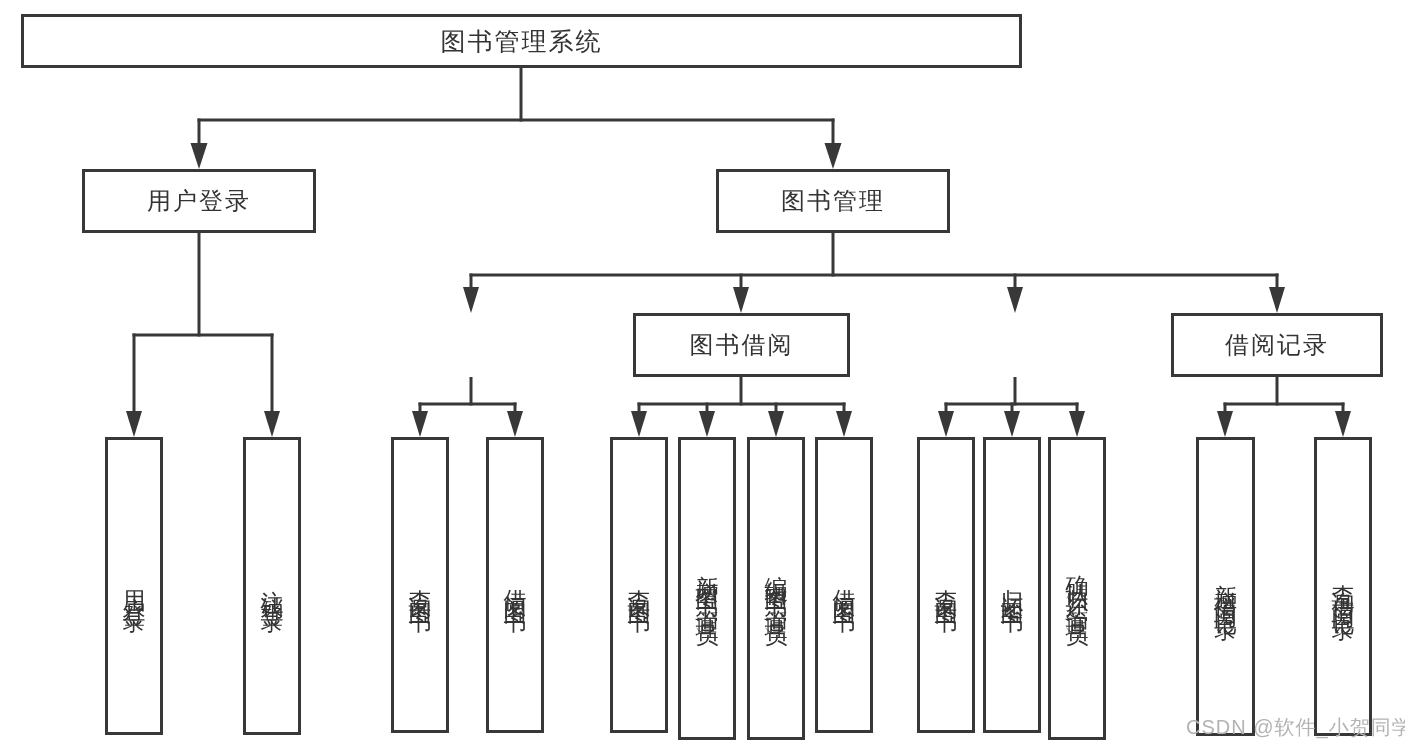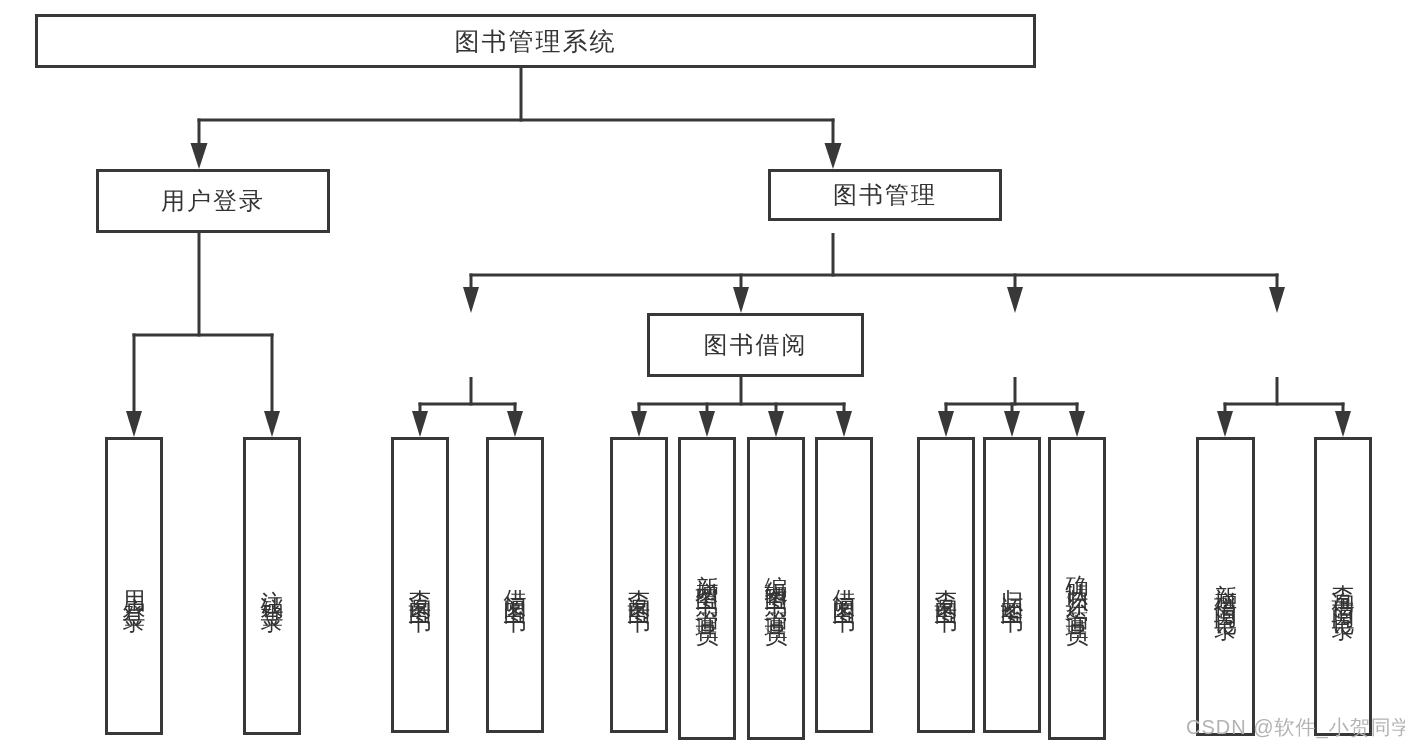--- a/index.html
+++ b/index.html
@@ -3,21 +3,21 @@
 <meta charset="utf-8">
 <style>
   html, body { margin: 0; padding: 0; background: #ffffff; }
   body { width: 1405px; height: 747px; overflow: hidden;
          font-family: "Liberation Sans", sans-serif; }
   .stage { position: relative; width: 1405px; height: 747px; background: #ffffff; }
   .connectors { position: absolute; left: 0; top: 0; width: 1405px; height: 747px; z-index: 0; }
   .node { position: absolute; box-sizing: border-box; background: #ffffff;
           border: 3px solid #383838; color: #333333; z-index: 1;
           display: flex; align-items: center; justify-content: center; }
-  .node.h { font-size: 24px; letter-spacing: 2px; white-space: nowrap; margin-left: 14px; }
+  .node.h { font-size: 24px; letter-spacing: 2px; white-space: nowrap; }
   .node.root-box { font-size: 25px; }
   .node.v { font-size: 23px; }
   .node.v .vtext { writing-mode: vertical-rl; text-orientation: mixed;
                    letter-spacing: 7px; line-height: 1; }
   .watermark { position: absolute; left: 1186px; top: 714px; z-index: 5;
                font-size: 20px; color: #b3b3b3; white-space: nowrap;
                letter-spacing: 1px; }
 </style>
 </head>
 <body>
@@ -93,26 +93,29 @@
     </g>
   </svg>
 
   <div class="node h root-box" style="left:21px; top:14px; width:1001px; height:54px;">
     <span>图书管理系统</span>
   </div>
 
   <div class="node h" style="left:82px; top:169px; width:234px; height:64px;">
     <span>用户登录</span>
   </div>
-  <div class="node h" style="left:754px; top:169px; width:234px; height:52px;">
+  <div class="node h" style="left:716px; top:169px; width:234px; height:64px;">
     <span>图书管理</span>
   </div>
 
   <div class="node h" style="left:633px; top:313px; width:217px; height:64px;">
     <span>图书借阅</span>
+  </div>
+  <div class="node h" style="left:1171px; top:313px; width:212px; height:64px;">
+    <span>借阅记录</span>
   </div>
 
   <div class="node v" style="left:105px; top:437px; width:58px; height:298px;">
     <span class="vtext">用户登录</span>
   </div>
   <div class="node v" style="left:243px; top:437px; width:58px; height:298px;">
     <span class="vtext">注销登录</span>
   </div>
 
   <div class="node v" style="left:391px; top:437px; width:58px; height:296px;">

